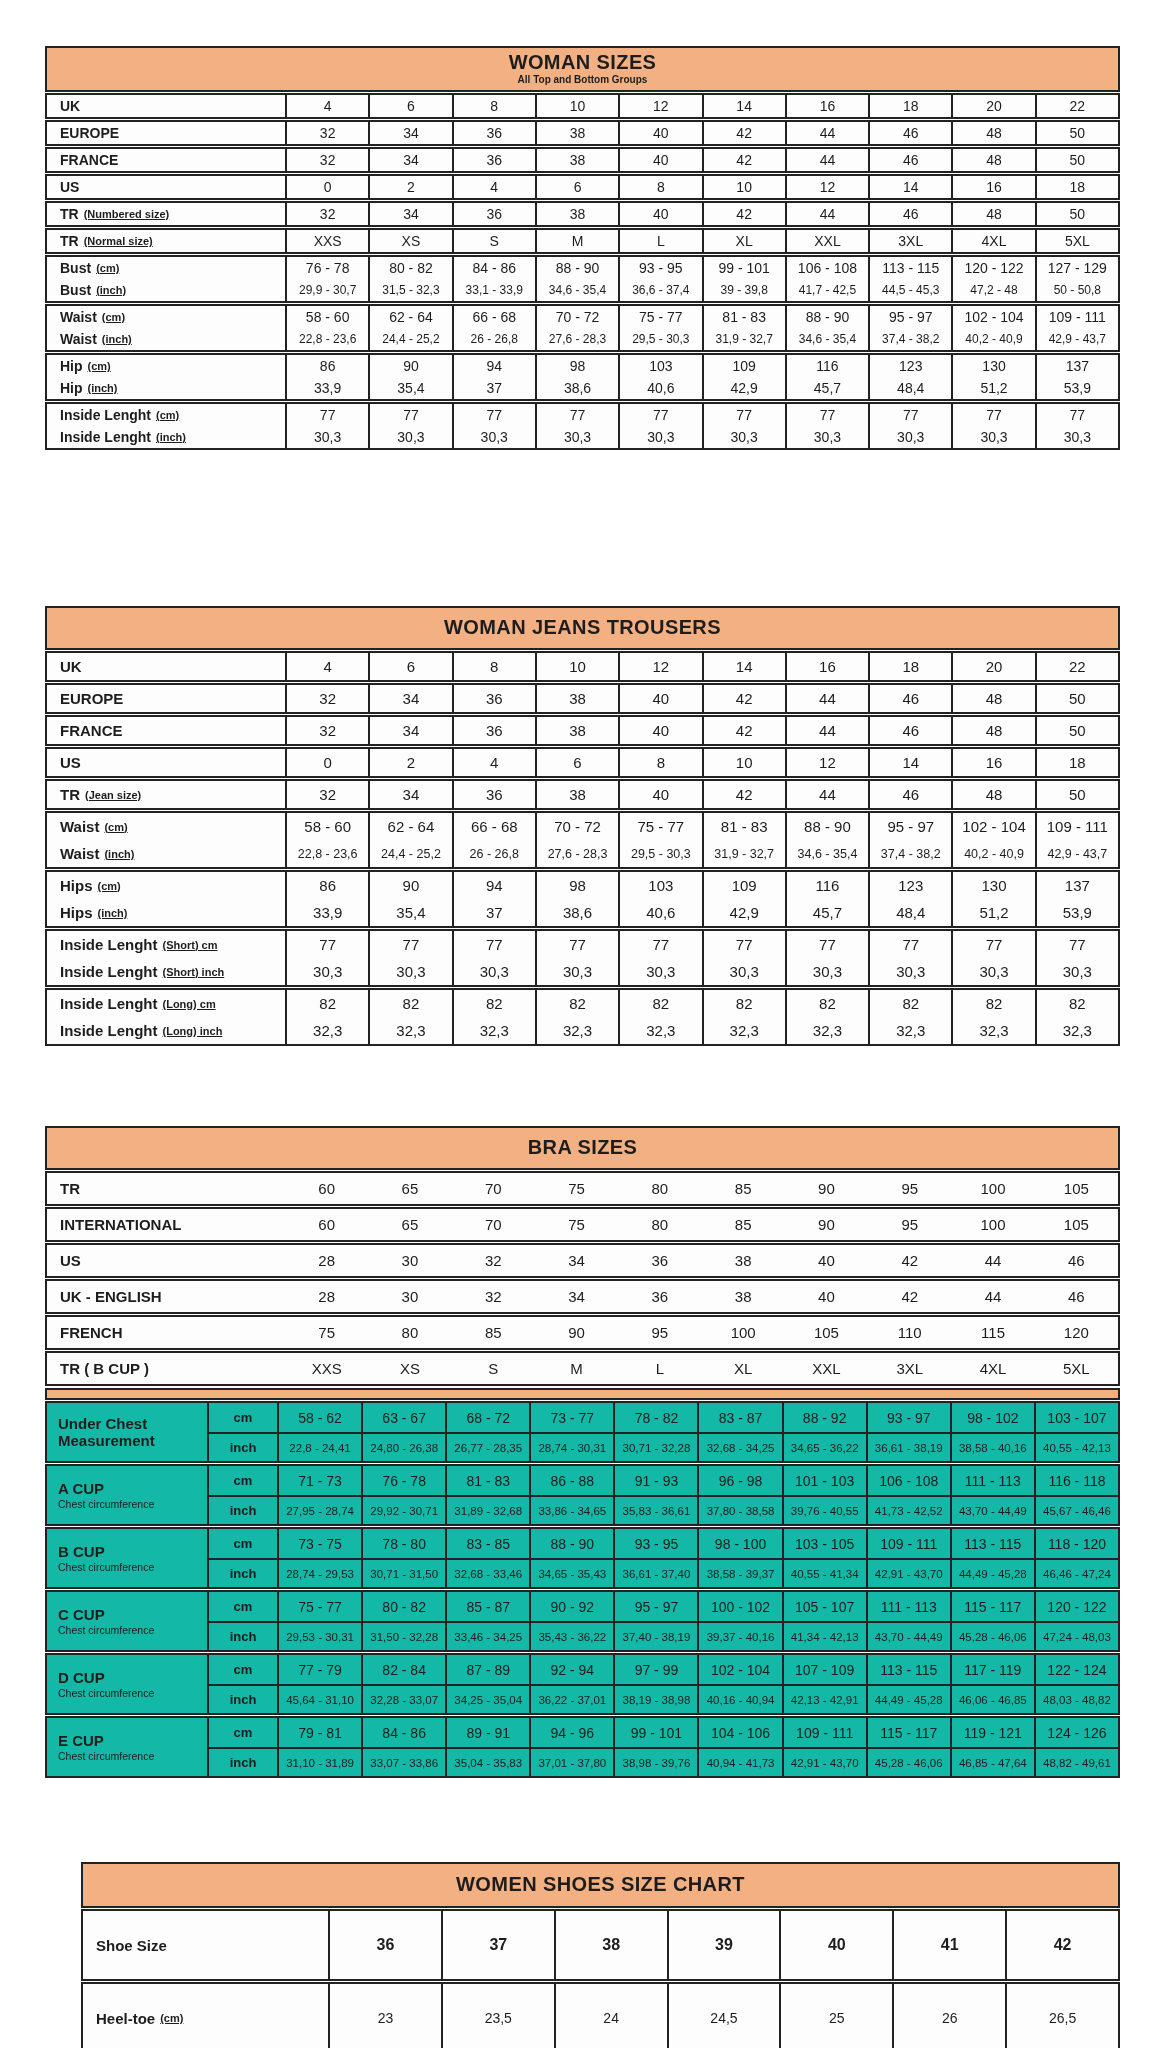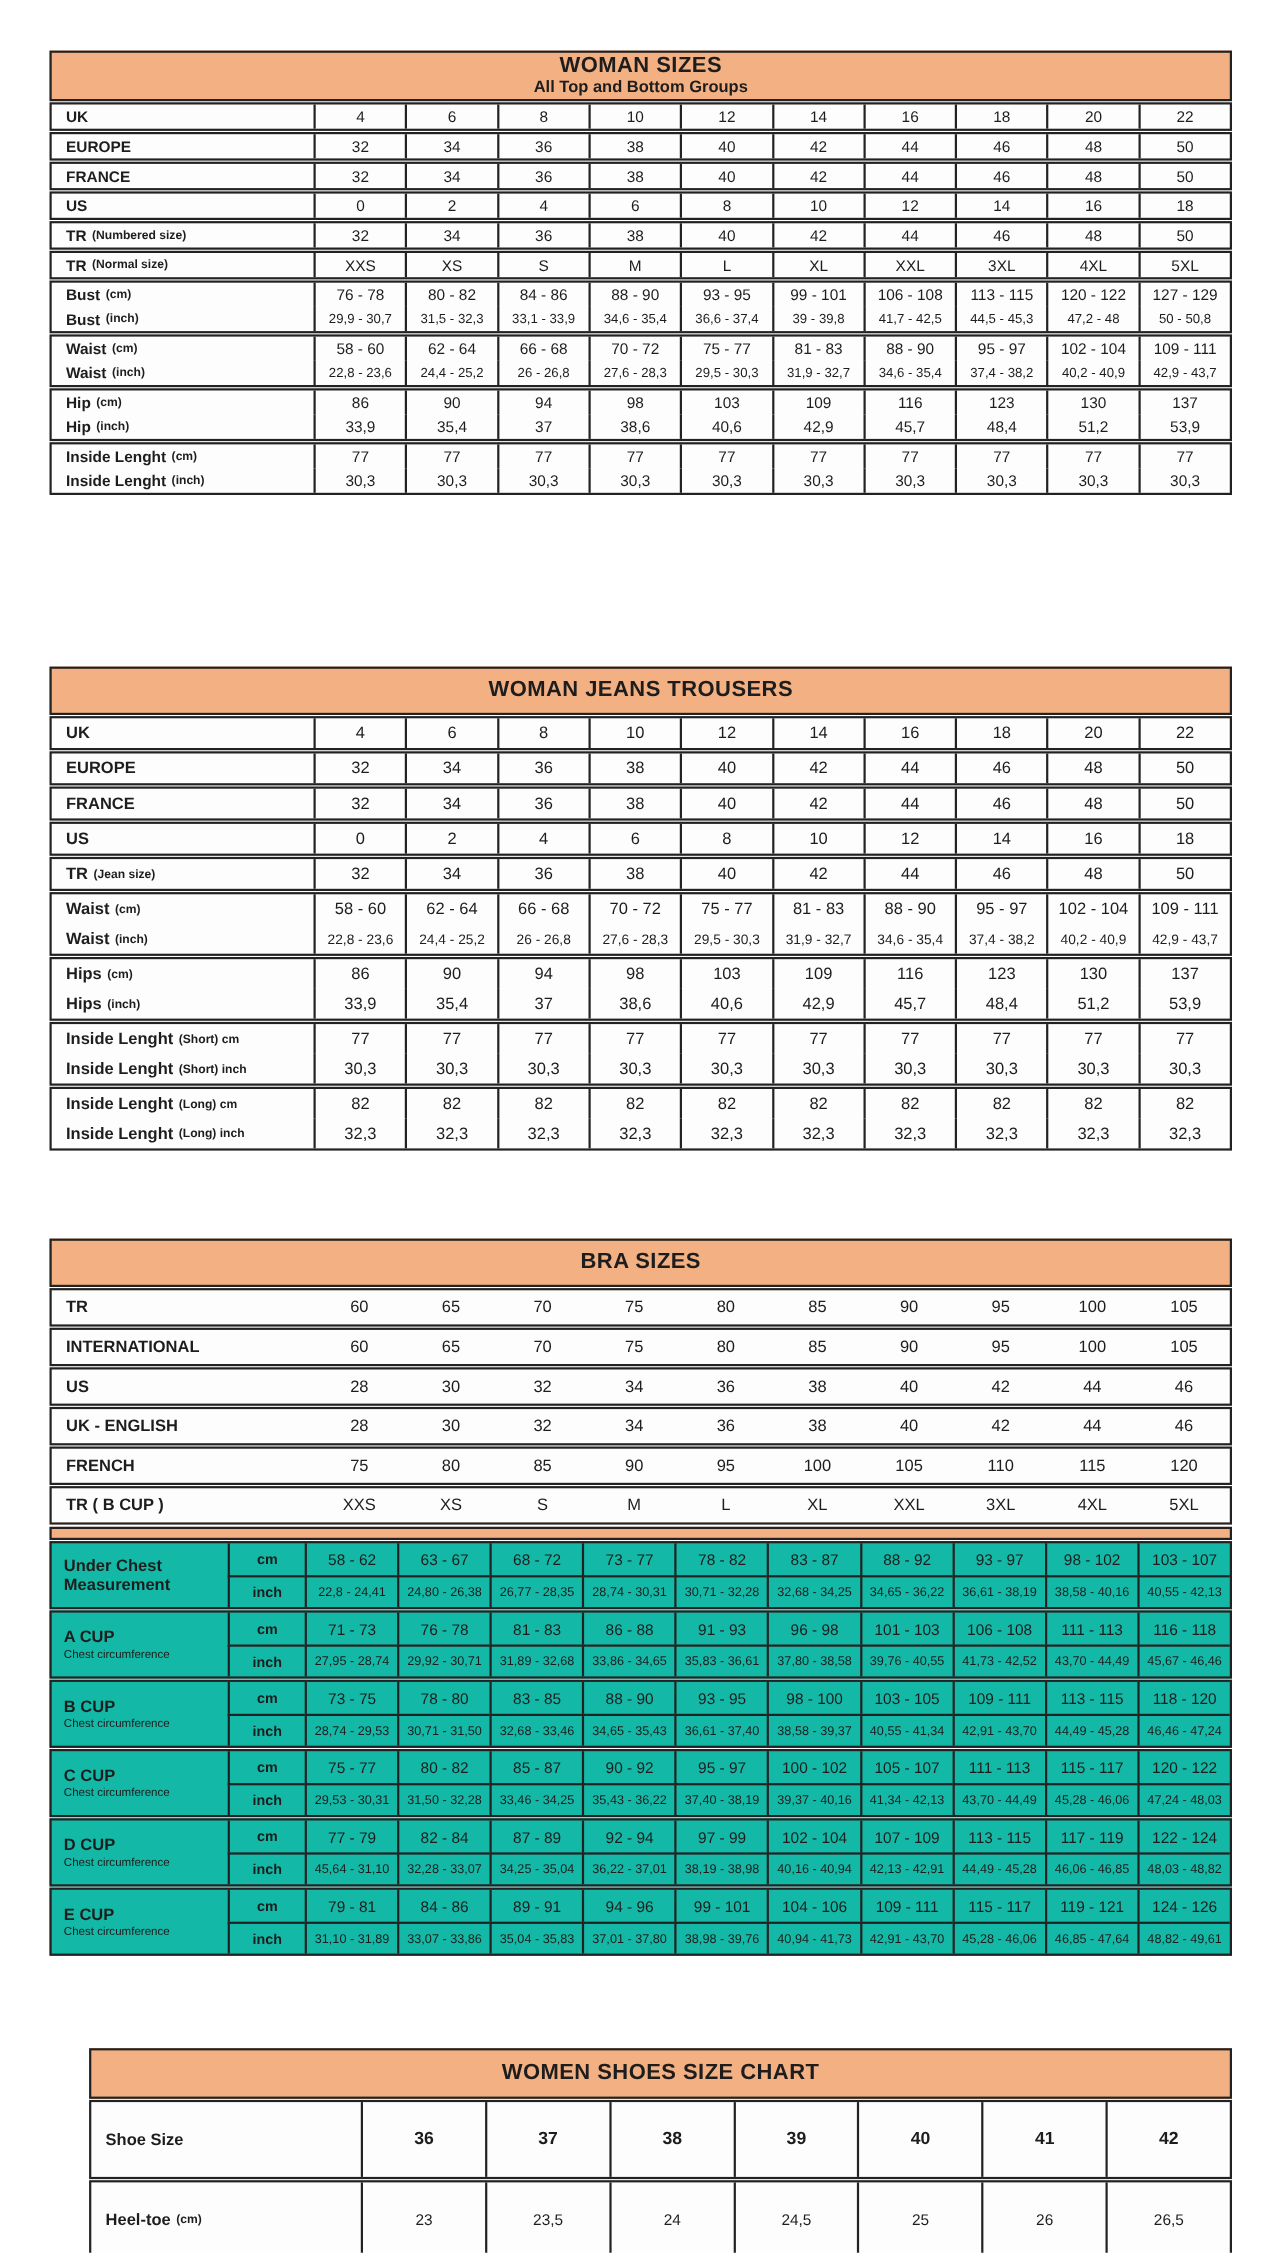--- a/index.html
+++ b/index.html
@@ -11,27 +11,27 @@
     -webkit-font-smoothing:antialiased;
   }
   .page{width:1164px;padding:46px 44px 0 45px;}
 
   
   .thead{
     border:2px solid var(--bd);background:var(--ac);text-align:center;
     display:flex;flex-direction:column;justify-content:center;height:48px;
   }
   .ttl{font-weight:bold;font-size:20px;letter-spacing:.4px;line-height:1.08;}
-  .sub{font-weight:bold;font-size:15px;line-height:1.2;}
+  .sub{font-weight:bold;font-size:10px;line-height:1.2;}
 
   
   .grp{border:2px solid var(--bd);margin-top:1px;background:#fdfdfd;}
   .row{display:grid;align-items:stretch;}
   .lab{display:flex;align-items:center;gap:5px;padding-left:13px;font-weight:bold;white-space:nowrap;}
-  .lnote{font-weight:bold;font-size:11px;}
+  .lnote{font-weight:bold;font-size:11px;text-decoration:underline;}
   .cell{display:flex;align-items:center;justify-content:center;border-left:2px solid var(--bd);}
 
   
   .t-sizes .thead{height:46px;}
   .t-sizes .row{grid-template-columns:238px repeat(10,1fr);height:22px;}
   .t-sizes .lab{font-size:14px;}
   .t-sizes .cell{font-size:14px;}
   .t-sizes .sm{font-size:12px;}
 
   

